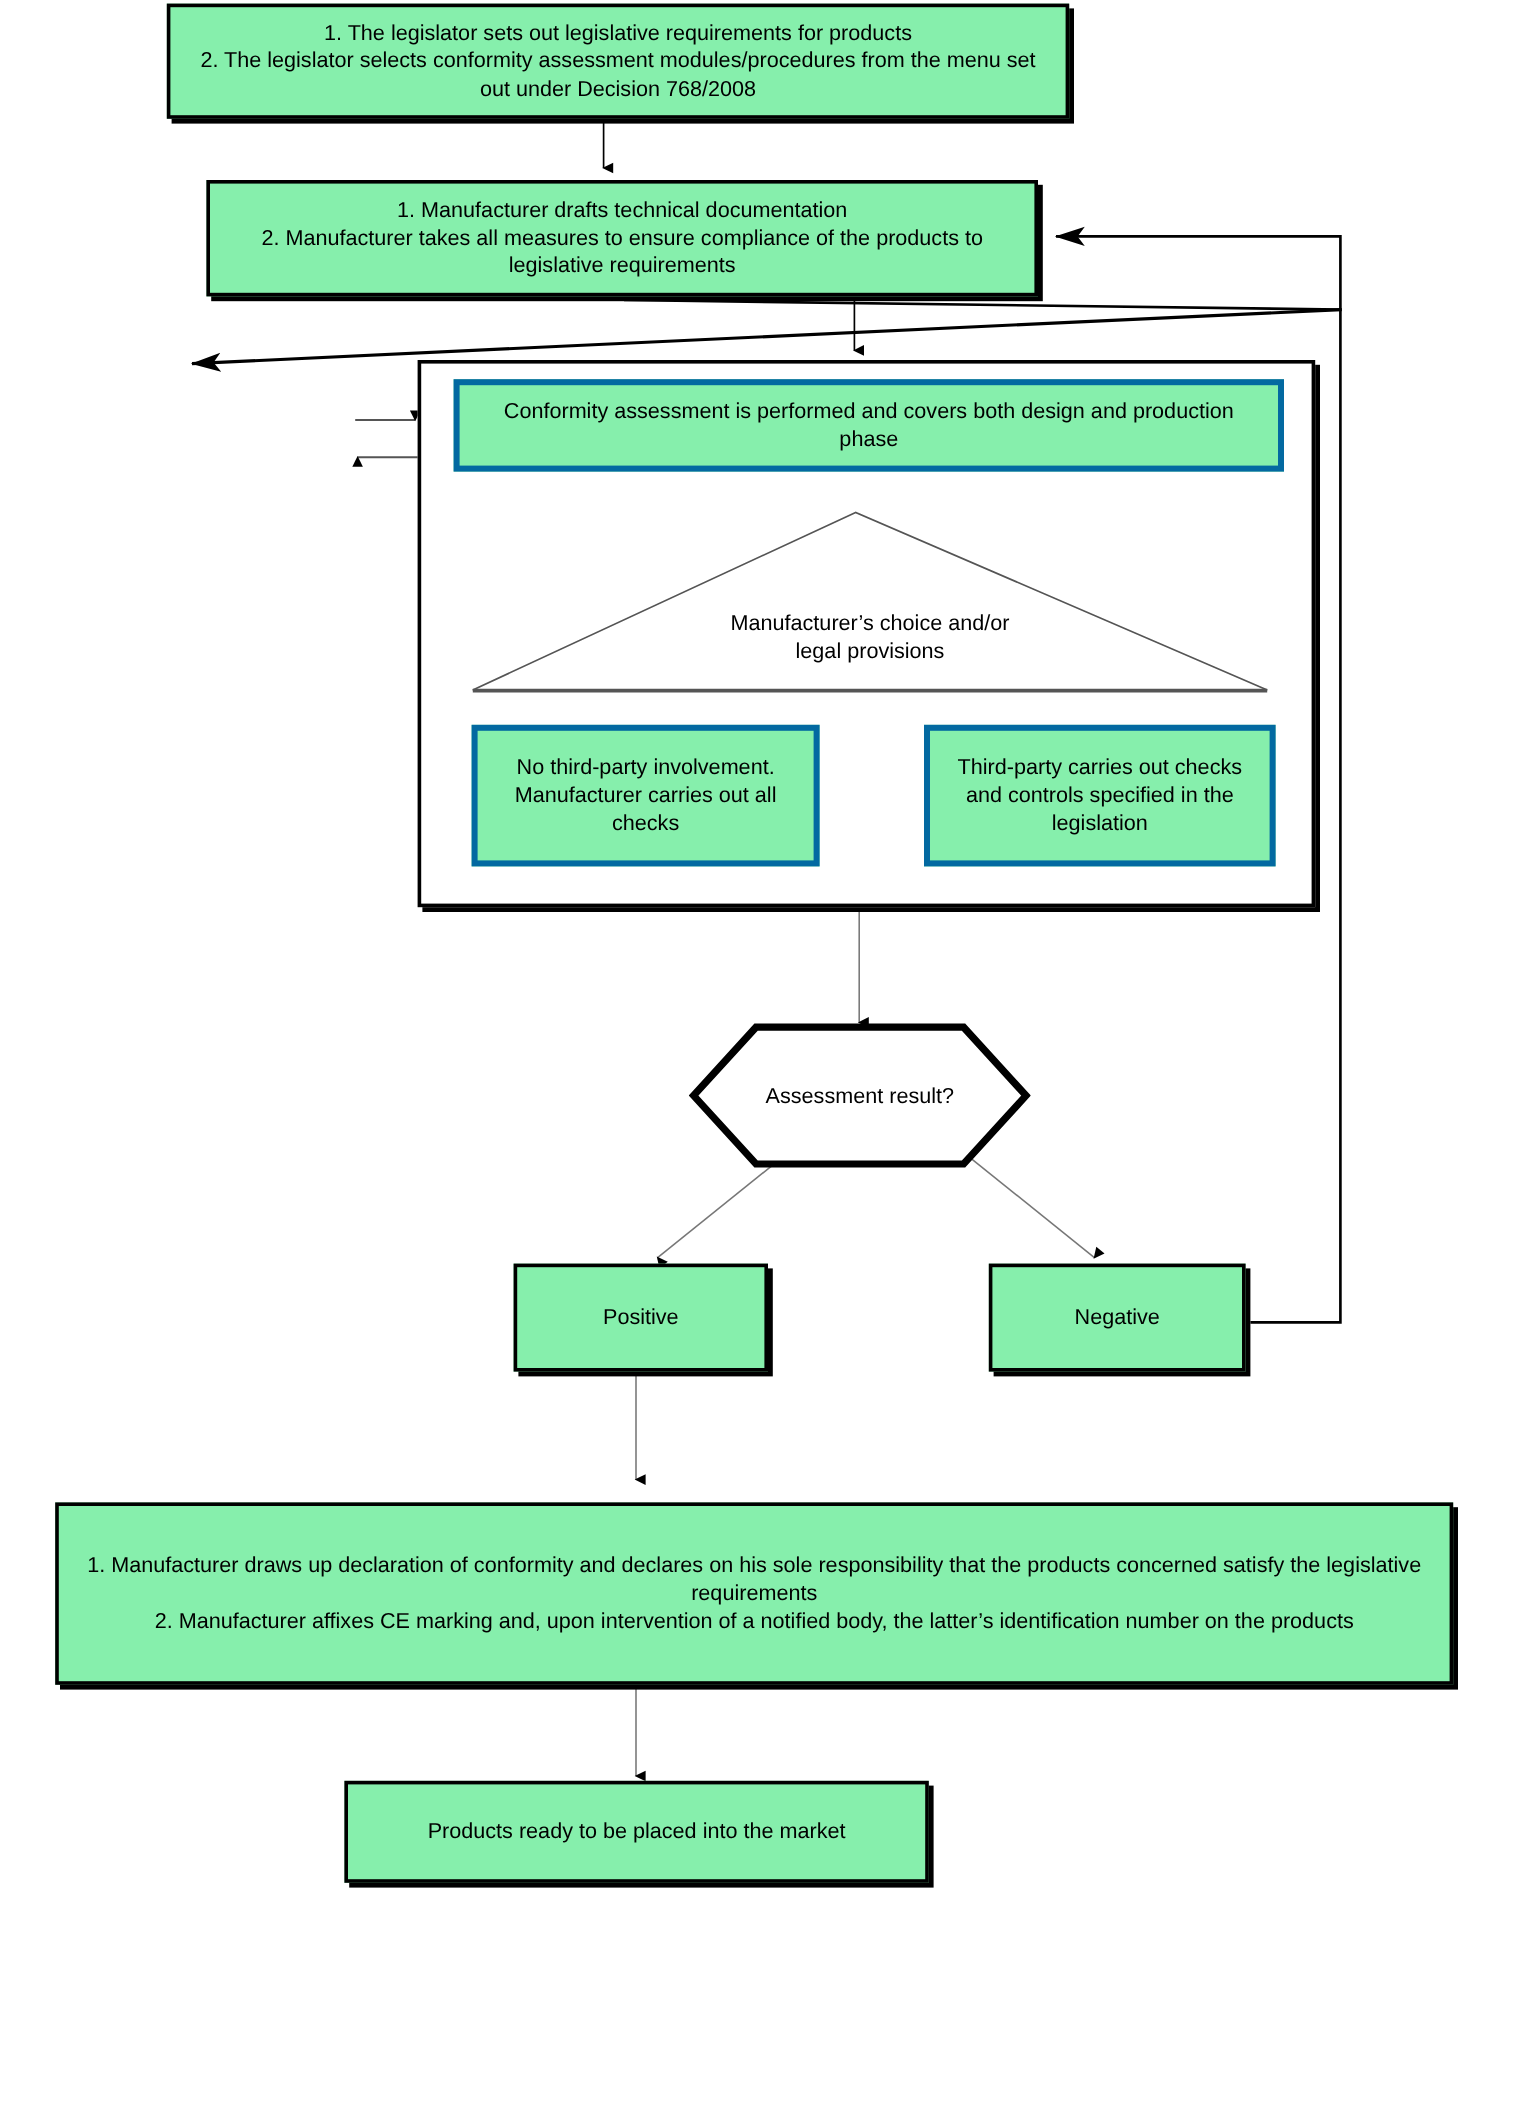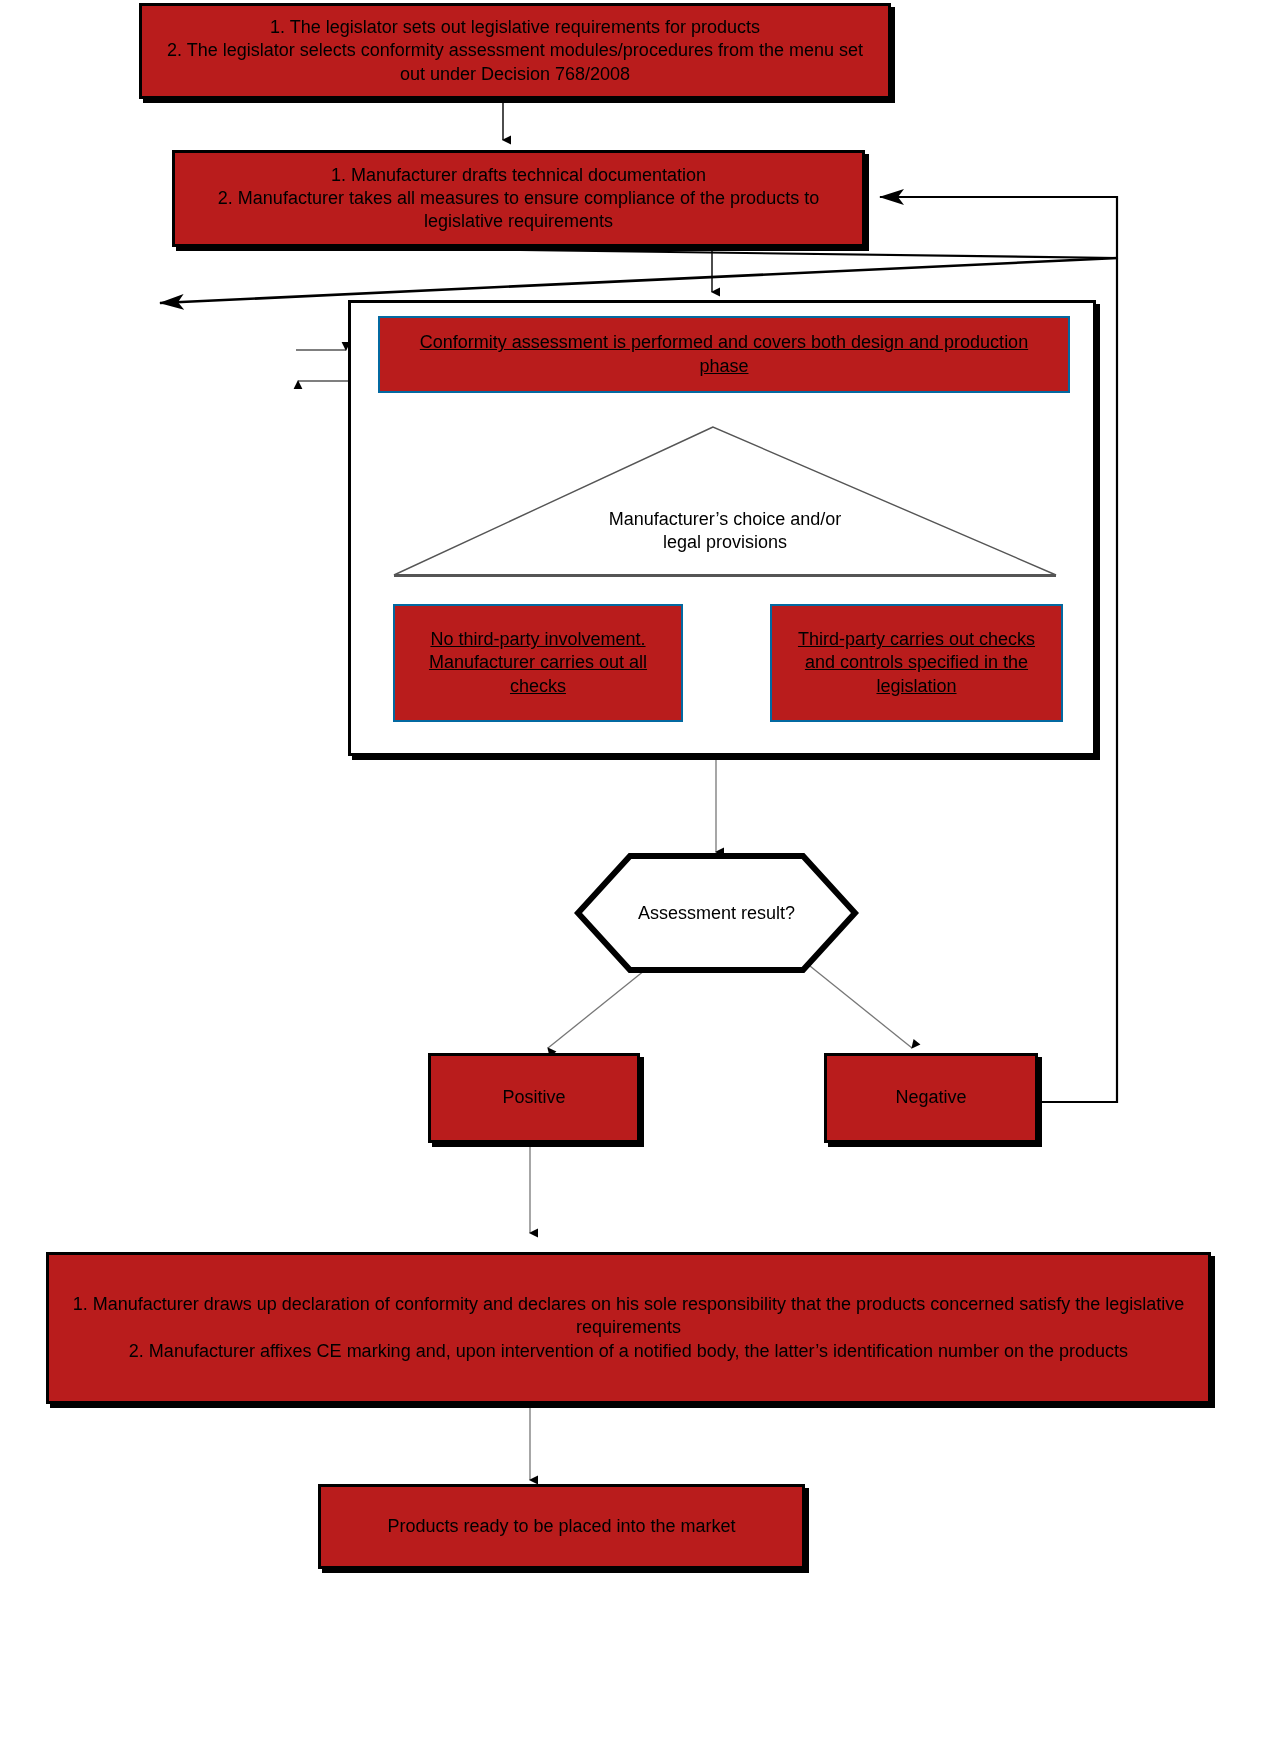--- a/index.html
+++ b/index.html
@@ -22,41 +22,40 @@
     position: absolute;
     left: 0;
     top: 0;
     width: 1265px;
     height: 1758px;
     pointer-events: none;
   }
   .node {
     position: absolute;
     box-sizing: border-box;
-    background: #b91c1c;
+    background: #86efac;
     display: flex;
     align-items: center;
     justify-content: center;
     text-align: center;
     z-index: 2;
   }
   .node .txt {
     display: block;
     width: 100%;
     white-space: pre-line;
     line-height: 1.28;
   }
   
   .heavy {
     border: 3px solid #000000;
     box-shadow: 4px 4px 0 0 #000000;
   }
   .thin {
-    border: 2px solid #0369a1;
-    text-decoration: underline;
+    border: 5px solid #0369a1;
   }
   .container-heavy {
     position: absolute;
     box-sizing: border-box;
     border: 3px solid #000000;
     box-shadow: 4px 4px 0 0 #000000;
     background: #ffffff;
     z-index: 1;
   }
   .fs18 { font-size: 18px; }
@@ -185,17 +184,17 @@
 
   <div class="node heavy fs18" style="left:428px; top:1053px; width:212px; height:90px; padding:4px 10px;">
     <span class="txt">Positive</span>
   </div>
 
   <div class="node heavy fs18" style="left:46px; top:1236px; width:1165px; height:152px; padding:6px 22px;margin-top:16px;">
     <span class="txt">1. Manufacturer draws up declaration of conformity and declares on his sole responsibility that the products concerned satisfy the legislative requirements
 2. Manufacturer affixes CE marking and, upon intervention of a notified body, the latter’s identification number on the products</span>
   </div>
 
-  <div class="node heavy fs18" style="left:287px; top:1484px; width:487px; height:85px; padding:4px 16px;margin-left:31px;">
+  <div class="node heavy fs18" style="left:287px; top:1484px; width:487px; height:85px; padding:4px 16px;">
     <span class="txt">Products ready to be placed into the market</span>
   </div>
 
 </div>
 
 </body></html>

